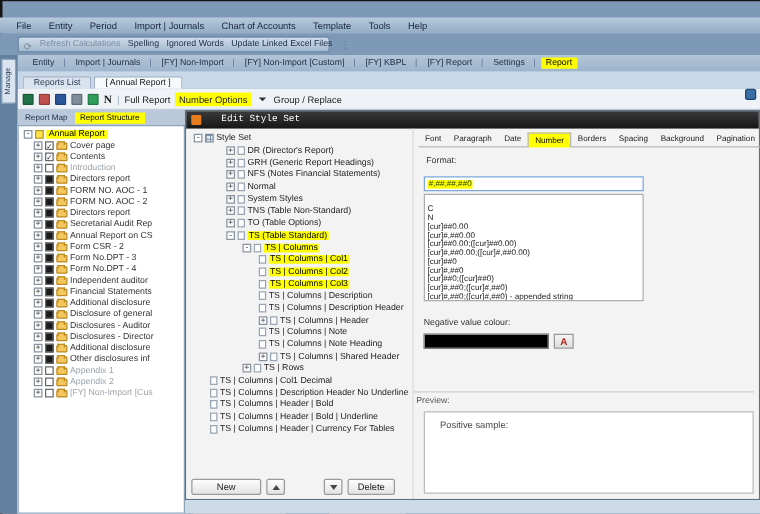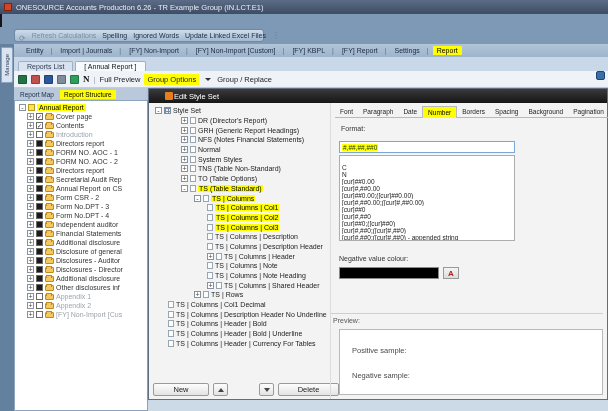--- a/index.html
+++ b/index.html
@@ -77,22 +77,22 @@
     border-radius:1px; position:relative; margin-top:1px; }
   .folder::before { content:""; position:absolute; left:0; top:-2px; width:4px; height:2px;
     background:#f5c75f; border:1px solid #bb8b20; border-bottom:none; }
   .lt-lbl { font-size:7px; color:#333; }
   .lt-row.dim .lt-lbl { color:#9aa4ae; }
 
   
   .dialog { left:148px; top:88px; width:460px; height:312px; background:#f3f3f3;
     border:1px solid #5f6e80; box-shadow:2px 2px 4px rgba(0,0,0,.3); }
   .dlg-title { position:absolute; left:0; top:0; width:100%; height:14px;
-    background:linear-gradient(#3a3a3c,#161617); display:flex; align-items:center; gap:1px;
-    padding-left:16px; color:#fff; font-size:7.5px; }
+    background:linear-gradient(#3a3a3c,#161617); display:flex; align-items:center; gap:16px;
+    padding-left:4px; color:#fff; font-size:7.5px;font-family:Liberation Mono, monospace; }
   .dlg-icon { width:8px; height:8px; background:#e87d1e; border-radius:1px; }
   .dlg-body { position:absolute; left:0; top:14px; right:0; bottom:0; background:#f3f3f3; }
 
   .dtree { position:absolute; left:4px; top:3px; width:176px; height:258px; overflow:hidden; }
   .dt-row { display:flex; align-items:center; gap:2px; height:9.7px; white-space:nowrap; overflow:hidden; }
   .page-ic { width:6px; height:7px; min-width:6px; background:#fdfdfd; border:1px solid #98a5b2; }
   .grid-ic { width:7px; height:7px; min-width:7px; background:#e8eef5; border:1px solid #7c8da1;
     background-image:linear-gradient(#7c8da1 1px, transparent 1px),
                      linear-gradient(90deg,#7c8da1 1px, transparent 1px);
     background-size:3px 3px; }
@@ -123,37 +123,43 @@
   .neg-label { position:absolute; left:190px; top:152px; font-size:7px; color:#333; }
   .swatch { position:absolute; left:190px; top:164px; width:100px; height:12px;
     background:#000; border:1px solid #8a8a8a; }
   .a-btn { position:absolute; left:294px; top:164px; width:16px; height:12px;
     background:linear-gradient(#f4f4f4,#dcdcdc); border:1px solid #999; font-size:8px;
     font-weight:bold; color:#b02318; display:flex; align-items:center; justify-content:center; }
   .psep { position:absolute; left:182px; top:210px; right:4px; height:1px; background:#cfcfcf; }
   .plabel { position:absolute; left:184px; top:214px; font-size:7px; color:#555; }
   .pbox { position:absolute; left:190px; top:226px; width:264px; height:66px;
     background:#fff; border:1px solid #b9b9b9; }
-  .ps-lbl { margin:16px 0 0 12px; font-size:7.5px; color:#4a4a4a; }
+  .ps-lbl { margin:5px 0 0 12px; font-size:7.5px; color:#4a4a4a; }
   .ps-val { margin:2px 0 0 16px; font-size:8.5px; color:#161616; }
 
   .belowdlg { left:148px; top:400px; width:460px; height:11px; background:#ccd9e6; }
   .corner-icon { left:596px; top:71px; width:9px; height:9px; background:#3a6ea5;
     border:1px solid #1d4473; border-radius:2px; }
 </style>
 </head>
 <body>
 
 <div class="screen">
 
-  <div class="abs titlebar">
-    <span class="app-icon"></span>
-    <span>ONESOURCE Accounts Production 6.26 - TR Example Group (IN.LCT.E1)</span>
-  </div>
-
+
+  <div class="abs menubar">
+      <span class="menu-item">File</span>
+      <span class="menu-item">Entity</span>
+      <span class="menu-item">Period</span>
+      <span class="menu-item">Import | Journals</span>
+      <span class="menu-item">Chart of Accounts</span>
+      <span class="menu-item">Template</span>
+      <span class="menu-item">Tools</span>
+      <span class="menu-item">Help</span>
+    </div>
 
   <div class="abs toolbar">
     <div class="tb-inner">
         <span class="refresh-icon"></span>
         <span class="tb-item disabled">Refresh Calculations</span>
         <span class="tb-item">Spelling</span>
         <span class="tb-item">Ignored Words</span>
         <span class="tb-item">Update Linked Excel Files</span>
         <span class="grip">⋮</span>
       </div>
@@ -176,22 +182,22 @@
     </div>
 
   <div class="abs reporttoolbar">
     <span class="ticon" style="background:#217346"></span>
     <span class="ticon" style="background:#c0504d"></span>
     <span class="ticon" style="background:#2b579a"></span>
     <span class="ticon" style="background:#7f8c9a"></span>
     <span class="ticon" style="background:#2e9e5b"></span>
     <span class="bold-n">N</span>
     <span class="sep">|</span>
-    <span class="tt">Full Preview</span>
-    <span class="tt hl">Group Options</span>
+    <span class="tt">Full Report</span>
+    <span class="tt hl">Number Options</span>
     <span class="dd-arrow"></span>
     <span class="tt">Group / Replace</span>
   </div>
 
   <div class="abs leftstrip">
     <div class="vtab">
       <span>Manage</span>
     </div>
   </div>
 
@@ -471,21 +477,21 @@
           </div>
         </div>
 
       <div class="btn" style="left:4px; top:280px; width:56px; height:13px">New</div>
       <div class="btn" style="left:64px; top:280px; width:15px; height:13px">
           <span class="tri-up"></span>
         </div>
       <div class="btn" style="left:110px; top:280px; width:15px; height:13px">
           <span class="tri-down"></span>
         </div>
-      <div class="btn" style="left:129px; top:280px; width:61px; height:13px">Delete</div>
+      <div class="btn" style="left:129px; top:280px; width:38px; height:13px">Delete</div>
       <div class="btn" style="left:4px; top:297px; width:76px; height:12px">Import</div>
       <div class="btn" style="left:113px; top:297px; width:63px; height:12px">Export</div>
 
       <div class="vsep"></div>
 
       <div class="dtabs">
           <span class="dtab">Font</span>
           <span class="dtab">Paragraph</span>
           <span class="dtab">Date</span>
           <span class="dtab active">Number</span>
@@ -515,21 +521,20 @@
         </div>
 
       <div class="neg-label">Negative value colour:</div>
       <div class="swatch" style="background: rgb(0, 0, 0);"></div>
       <div class="a-btn">A</div>
 
       <div class="psep"></div>
       <div class="plabel">Preview:</div>
       <div class="pbox">
         <div class="ps-lbl">Positive sample:</div>
-        <div class="ps-lbl">Negative sample:</div>
       </div>
     </div>
   </div>
 
   <div class="abs belowdlg"></div>
   <div class="abs corner-icon"></div>
 
 </div>
 
 </body></html>

